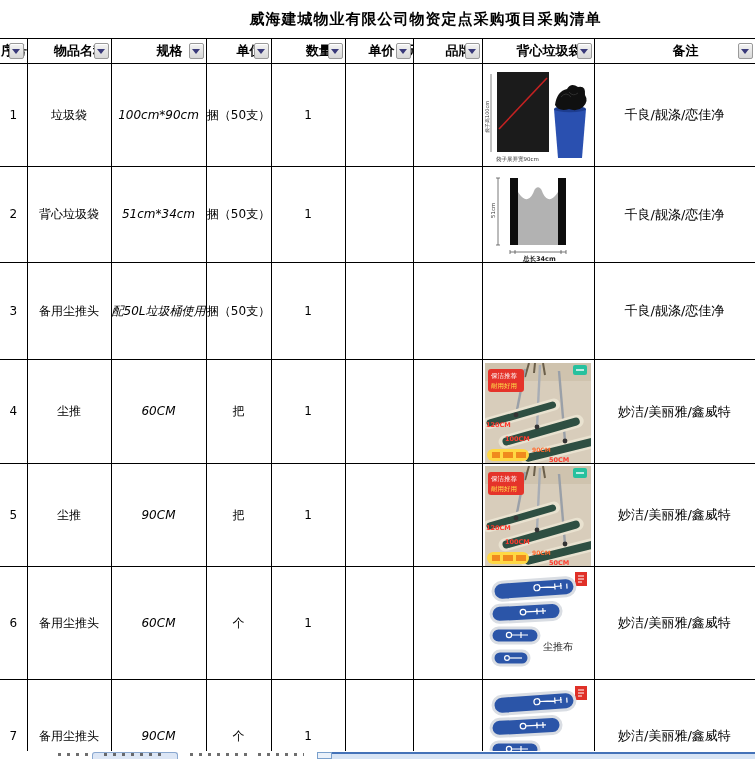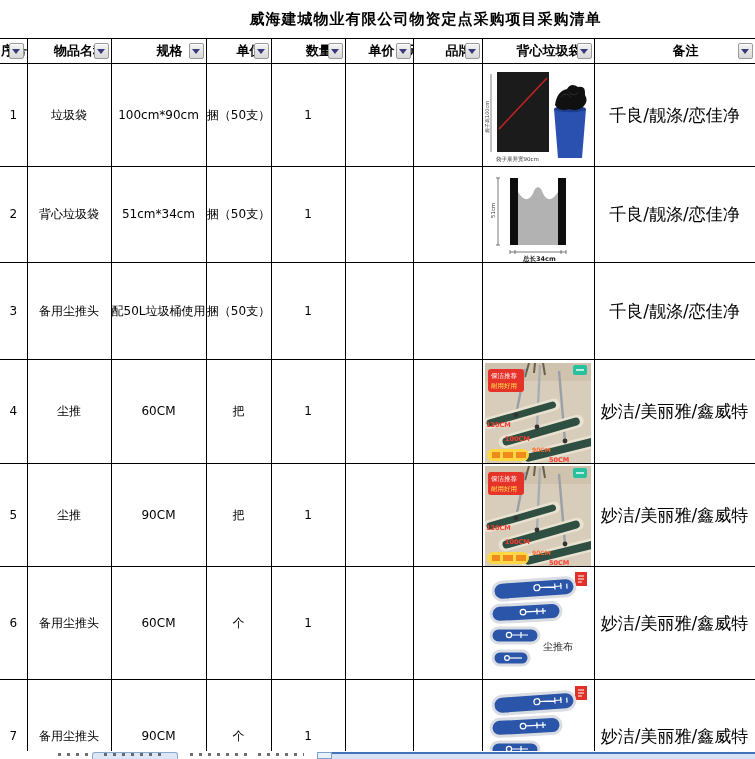--- a/index.html
+++ b/index.html
@@ -16,22 +16,22 @@
   .th-no .th-inner{margin-left:-21px;}
   .th-price{text-align:left;}
   .th-price .th-inner{margin-left:1px;}
   .filter-btn{position:absolute;right:2px;top:50%;margin-top:-8px;width:15px;height:16px;
       background:linear-gradient(#f4f4f4,#d8d8d8);border:1px solid #9a9a9a;border-radius:2px;
       box-shadow:inset 0 1px 0 #fff;display:flex;align-items:center;justify-content:center;box-sizing:border-box;}
   .th-no .filter-btn{right:3px;}
   .filter-arrow{width:0;height:0;border-left:4px solid transparent;border-right:4px solid transparent;
       border-top:5px solid #3a3a7a;}
   td{font-size:12px;line-height:1.35;}
-  td.c-remark{font-size:17px;}
-  td.c-spec{padding:0 2px;}
+  td.c-remark{font-size:13px;}
+  td.c-spec{padding:0 2px;font-style:italic;}
   .r1 td{height:102px}.r2 td{height:95px}.r3 td{height:96px}.r4 td{height:103px}
   .r5 td{height:96px}.r6 td{height:112px}.r7 td{height:85px}
   td.c-img{vertical-align:middle;}
   td.c-img svg{display:block;margin:2px auto 0 auto;}
   .r7 td.c-img svg{margin-top:4px;}
   
   .bottom-strip{position:absolute;left:0;bottom:0;width:755px;height:8px;background:#fff;z-index:5;}
   .tab-hl{position:absolute;left:92px;top:1px;width:86px;height:7px;background:#dce6f5;
       border:1px solid #8aa8d0;border-bottom:none;border-radius:3px 3px 0 0;box-sizing:border-box;}
   .tab-marks{position:absolute;top:2px;height:3px;background:

